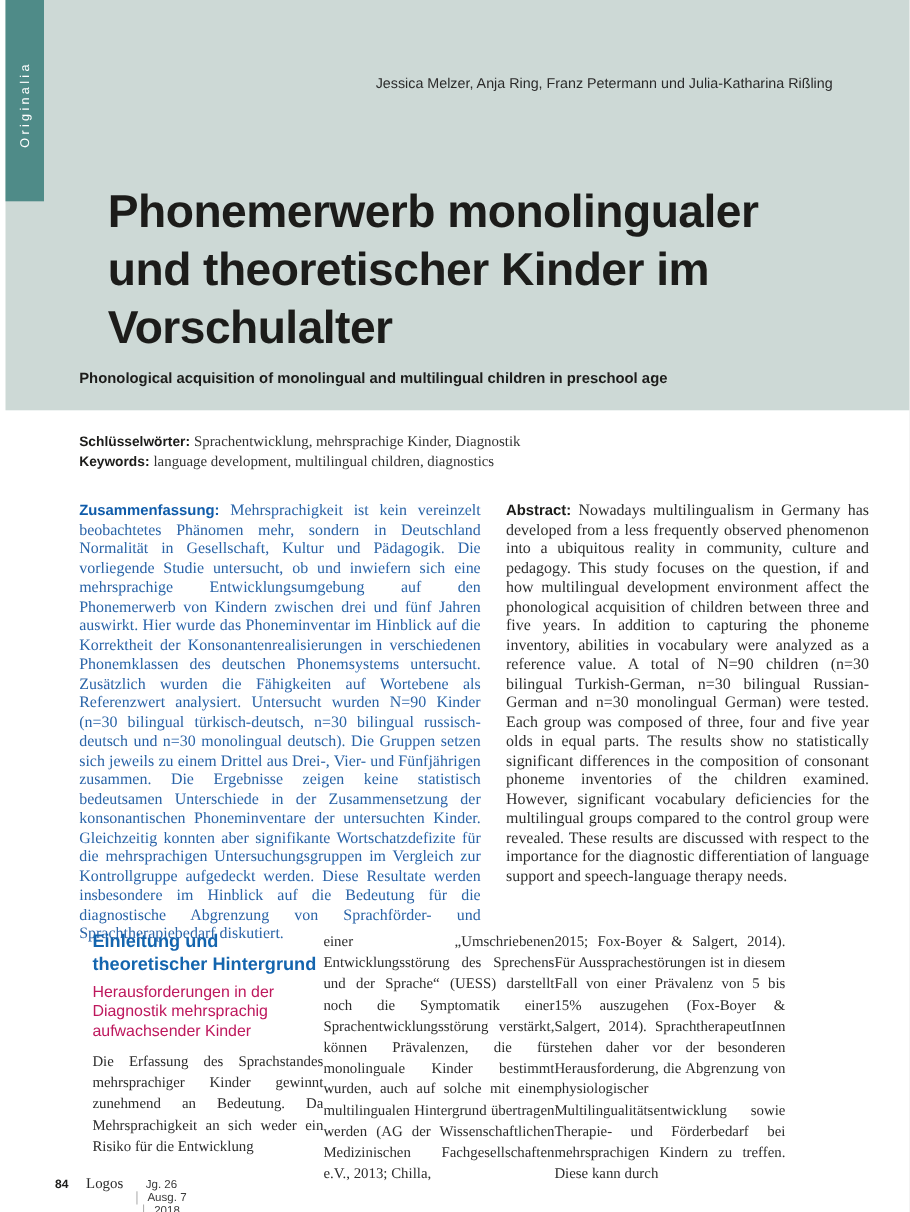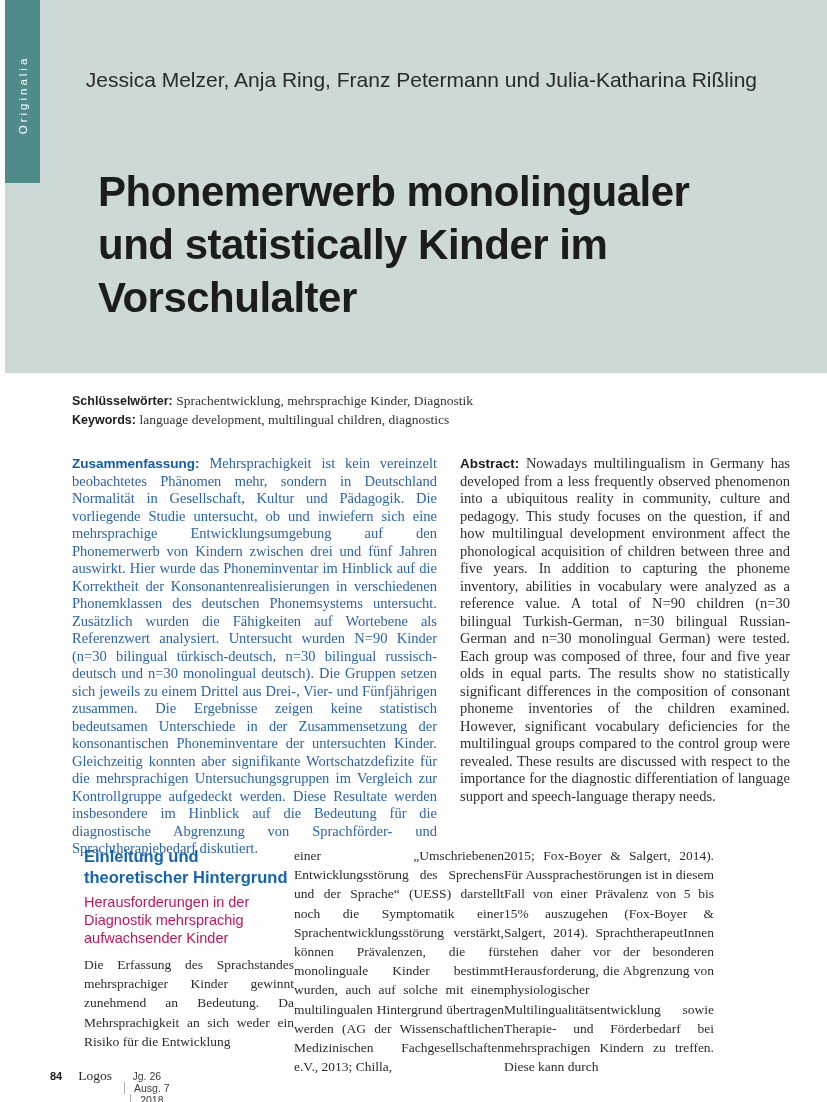--- a/index.html
+++ b/index.html
@@ -18,21 +18,21 @@
     background:#4f8b88;
   }
   .side-tab .tab-label {
     position:absolute; top:52%; left:50%;
     transform:translate(-50%,-50%) rotate(-90deg);
     white-space:nowrap; color:#ffffff;
     font-size:11.5px; letter-spacing:3px; font-weight:400;
   }
   .authors {
     position:absolute; top:68px; left:72px; right:70px;
-    text-align:right; font-size:21px; color:#2a2a2a; font-weight:400;
+    text-align:right; font-size:13px; color:#2a2a2a; font-weight:400;
   }
   .title {
     position:absolute; top:165px; left:72px; right:60px;
     font-size:42px; line-height:53px; font-weight:700;
     letter-spacing:-0.5px; color:#1c1c1a;margin-left:26px;
   }
   .subtitle {
     position:absolute; top:336px; left:72px; right:60px;
     font-size:13.5px; font-weight:700; color:#1c1c1a; letter-spacing:0;
   }
@@ -106,24 +106,25 @@
   <div class="header-block"></div>
 
   <div class="side-tab">
     <span class="tab-label">Originalia</span>
   </div>
 
   <div class="authors">Jessica Melzer, Anja Ring, Franz Petermann und Julia-Katharina Rißling</div>
 
   <h1 class="title">
     <span>Phonemerwerb monolingualer</span><br>
-    <span>und statistically Kinder im</span><br>
+    <span>und theoretischer Kinder im</span><br>
     <span>Vorschulalter</span>
   </h1>
 
+  <div class="subtitle">Phonological acquisition of monolingual and multilingual children in preschool age</div>
 
   <div class="keywords">
     <div>
       <span class="kw-label">Schlüsselwörter:</span>
       <span class="kw-value">Sprachentwicklung, mehrsprachige Kinder, Diagnostik</span>
     </div>
     <div>
       <span class="kw-label">Keywords:</span>
       <span class="kw-value">language development, multilingual children, diagnostics</span>
     </div>

